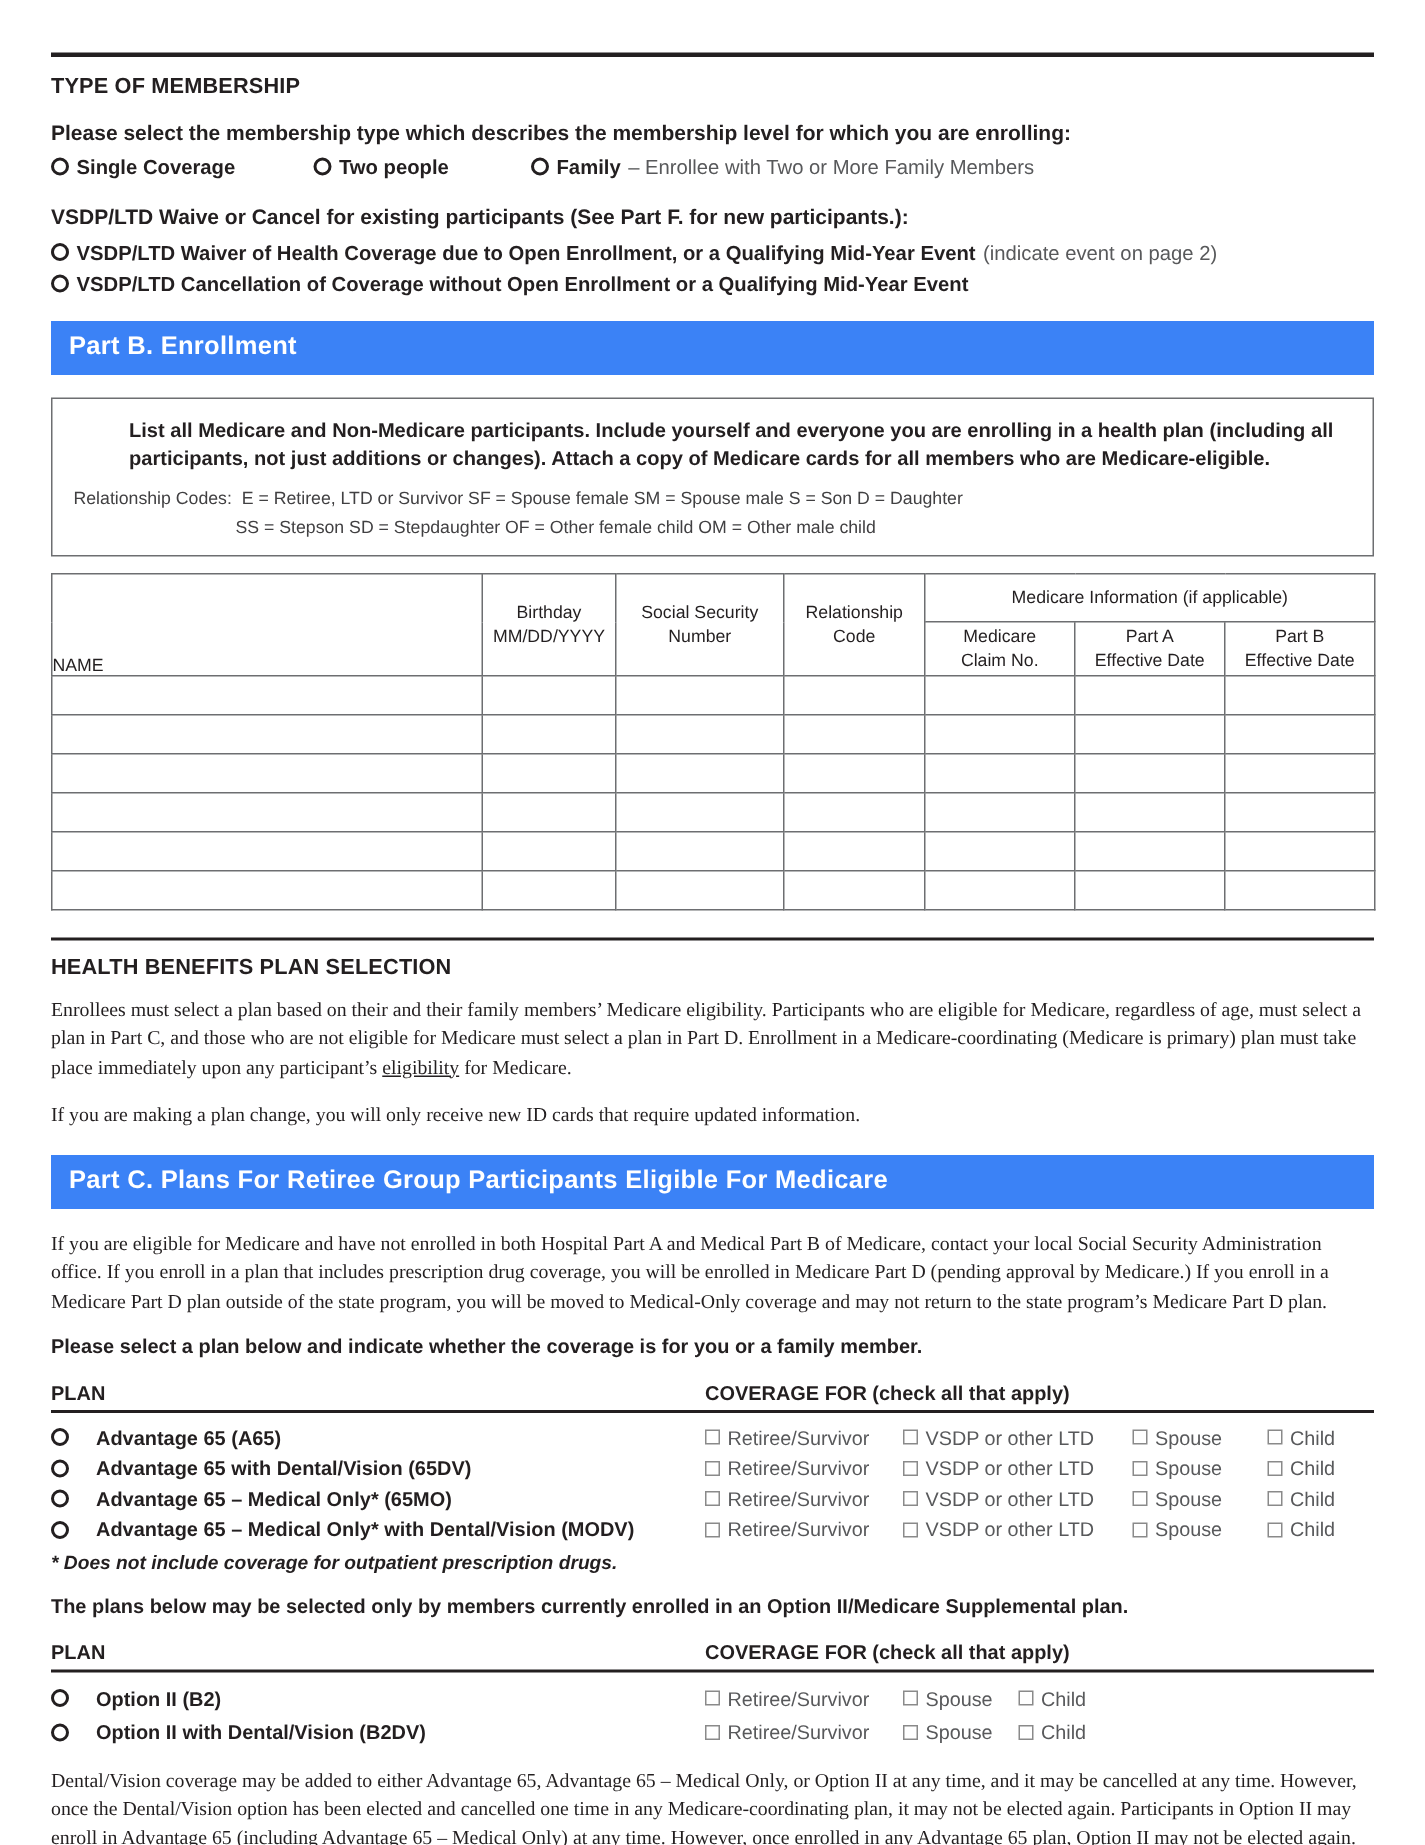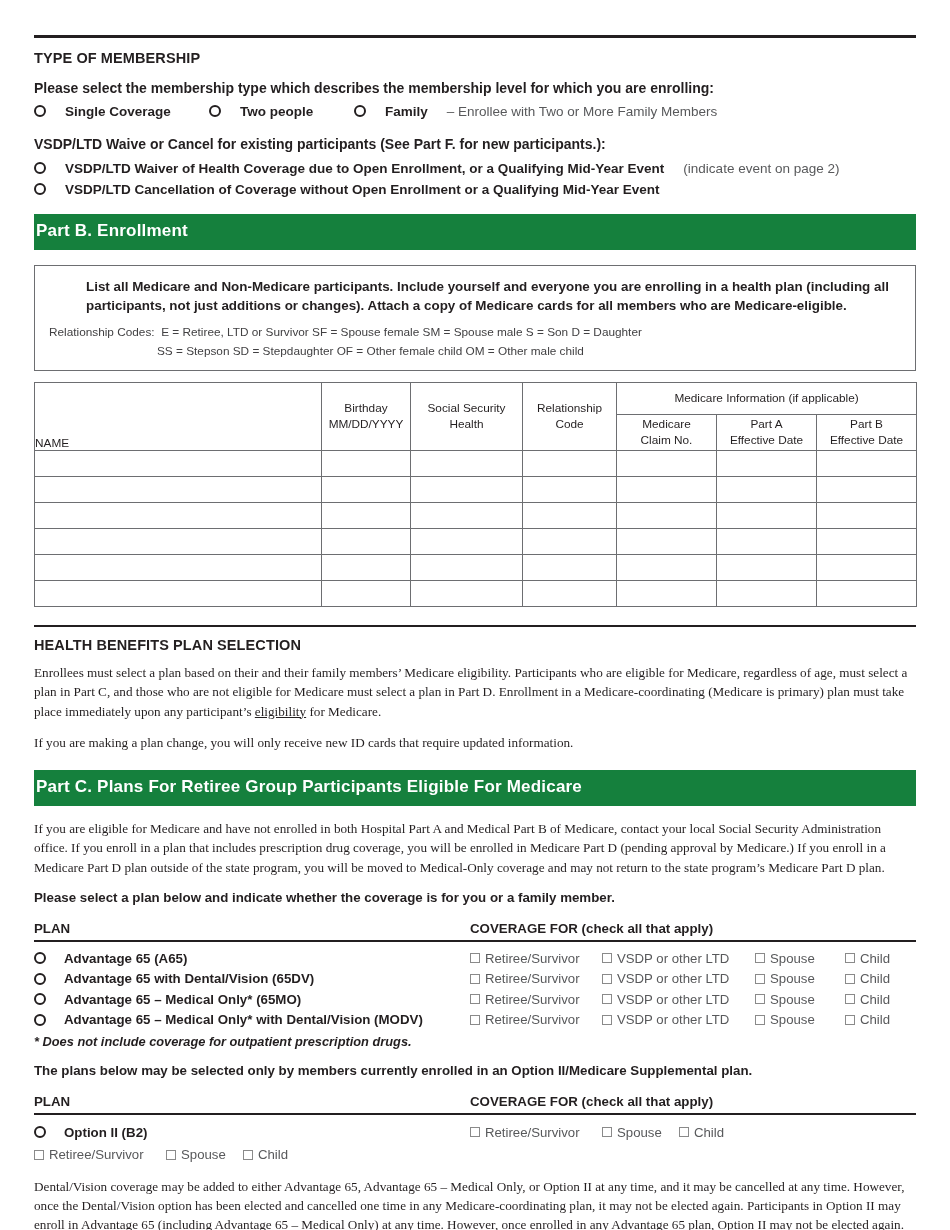--- a/index.html
+++ b/index.html
@@ -34,29 +34,29 @@
     border: 2.2px solid #231f20; border-radius: 50%;
     background: #fff; vertical-align: -1px; flex: 0 0 auto;
   }
   .cbox {
     display: inline-block; width: 10px; height: 10px;
     border: 1px solid #8a8a8a; background: #fff;
     vertical-align: -1px; flex: 0 0 auto;
   }
 
   .opt-row { display: flex; align-items: center; }
-  .opt { display: flex; align-items: center; gap: 19px; }
+  .opt { display: flex; align-items: center; gap: 5px; }
   .opt-label { font-size: 13.5px; font-weight: bold; }
   .opt-note { font-size: 13.5px; font-weight: normal; color: #58595b; }
 
   
   .bar {
-    background: #15803d; color: #ffffff;
+    background: #3b82f6; color: #ffffff;
     font-size: 17px; font-weight: bold;
-    padding: 7px 12px 9px 2px;
+    padding: 7px 12px 9px 12px;
     letter-spacing: .2px;
   }
 
   
   .box {
     border: 1px solid #6d6e71;
     padding: 11px 14px 10px 14px;
   }
   .box-bold { font-size: 13.4px; font-weight: bold; line-height: 1.42; margin-left: 37px; }
   .codes { font-size: 11.8px; color: #414042; line-height: 1.45; margin-top: 9px; }
@@ -158,21 +158,21 @@
       </colgroup>
       <thead>
         <tr>
           <td rowspan="2" class="th-name">NAME</td>
           <td rowspan="2" class="th-col">
             <span>Birthday</span><br>
             <span>MM/DD/YYYY</span>
           </td>
           <td rowspan="2" class="th-col">
             <span>Social Security</span><br>
-            <span>Health</span>
+            <span>Number</span>
           </td>
           <td rowspan="2" class="th-col">
             <span>Relationship</span><br>
             <span>Code</span>
           </td>
           <td colspan="3" class="th-mid">Medicare Information (if applicable)</td>
         </tr>
         <tr>
           <td class="th-col">
             <span>Medicare</span><br>
@@ -393,20 +393,24 @@
               <span class="cov-text">Spouse</span>
             </div>
           <div class="cov-item">
               <span class="cbox"></span>
               <span class="cov-text">Child</span>
             </div>
         </div>
       </div>
 
       <div class="plan-row" style="margin-top:2px;">
+        <div class="c1">
+          <span class="radio"></span>
+          <span class="plan-name">Option II with Dental/Vision (B2DV)</span>
+        </div>
         <div class="cov">
           <div class="cov-item" style="width:132px;">
               <span class="cbox"></span>
               <span class="cov-text">Retiree/Survivor</span>
             </div>
           <div class="cov-item" style="width:77px;">
               <span class="cbox"></span>
               <span class="cov-text">Spouse</span>
             </div>
           <div class="cov-item">

